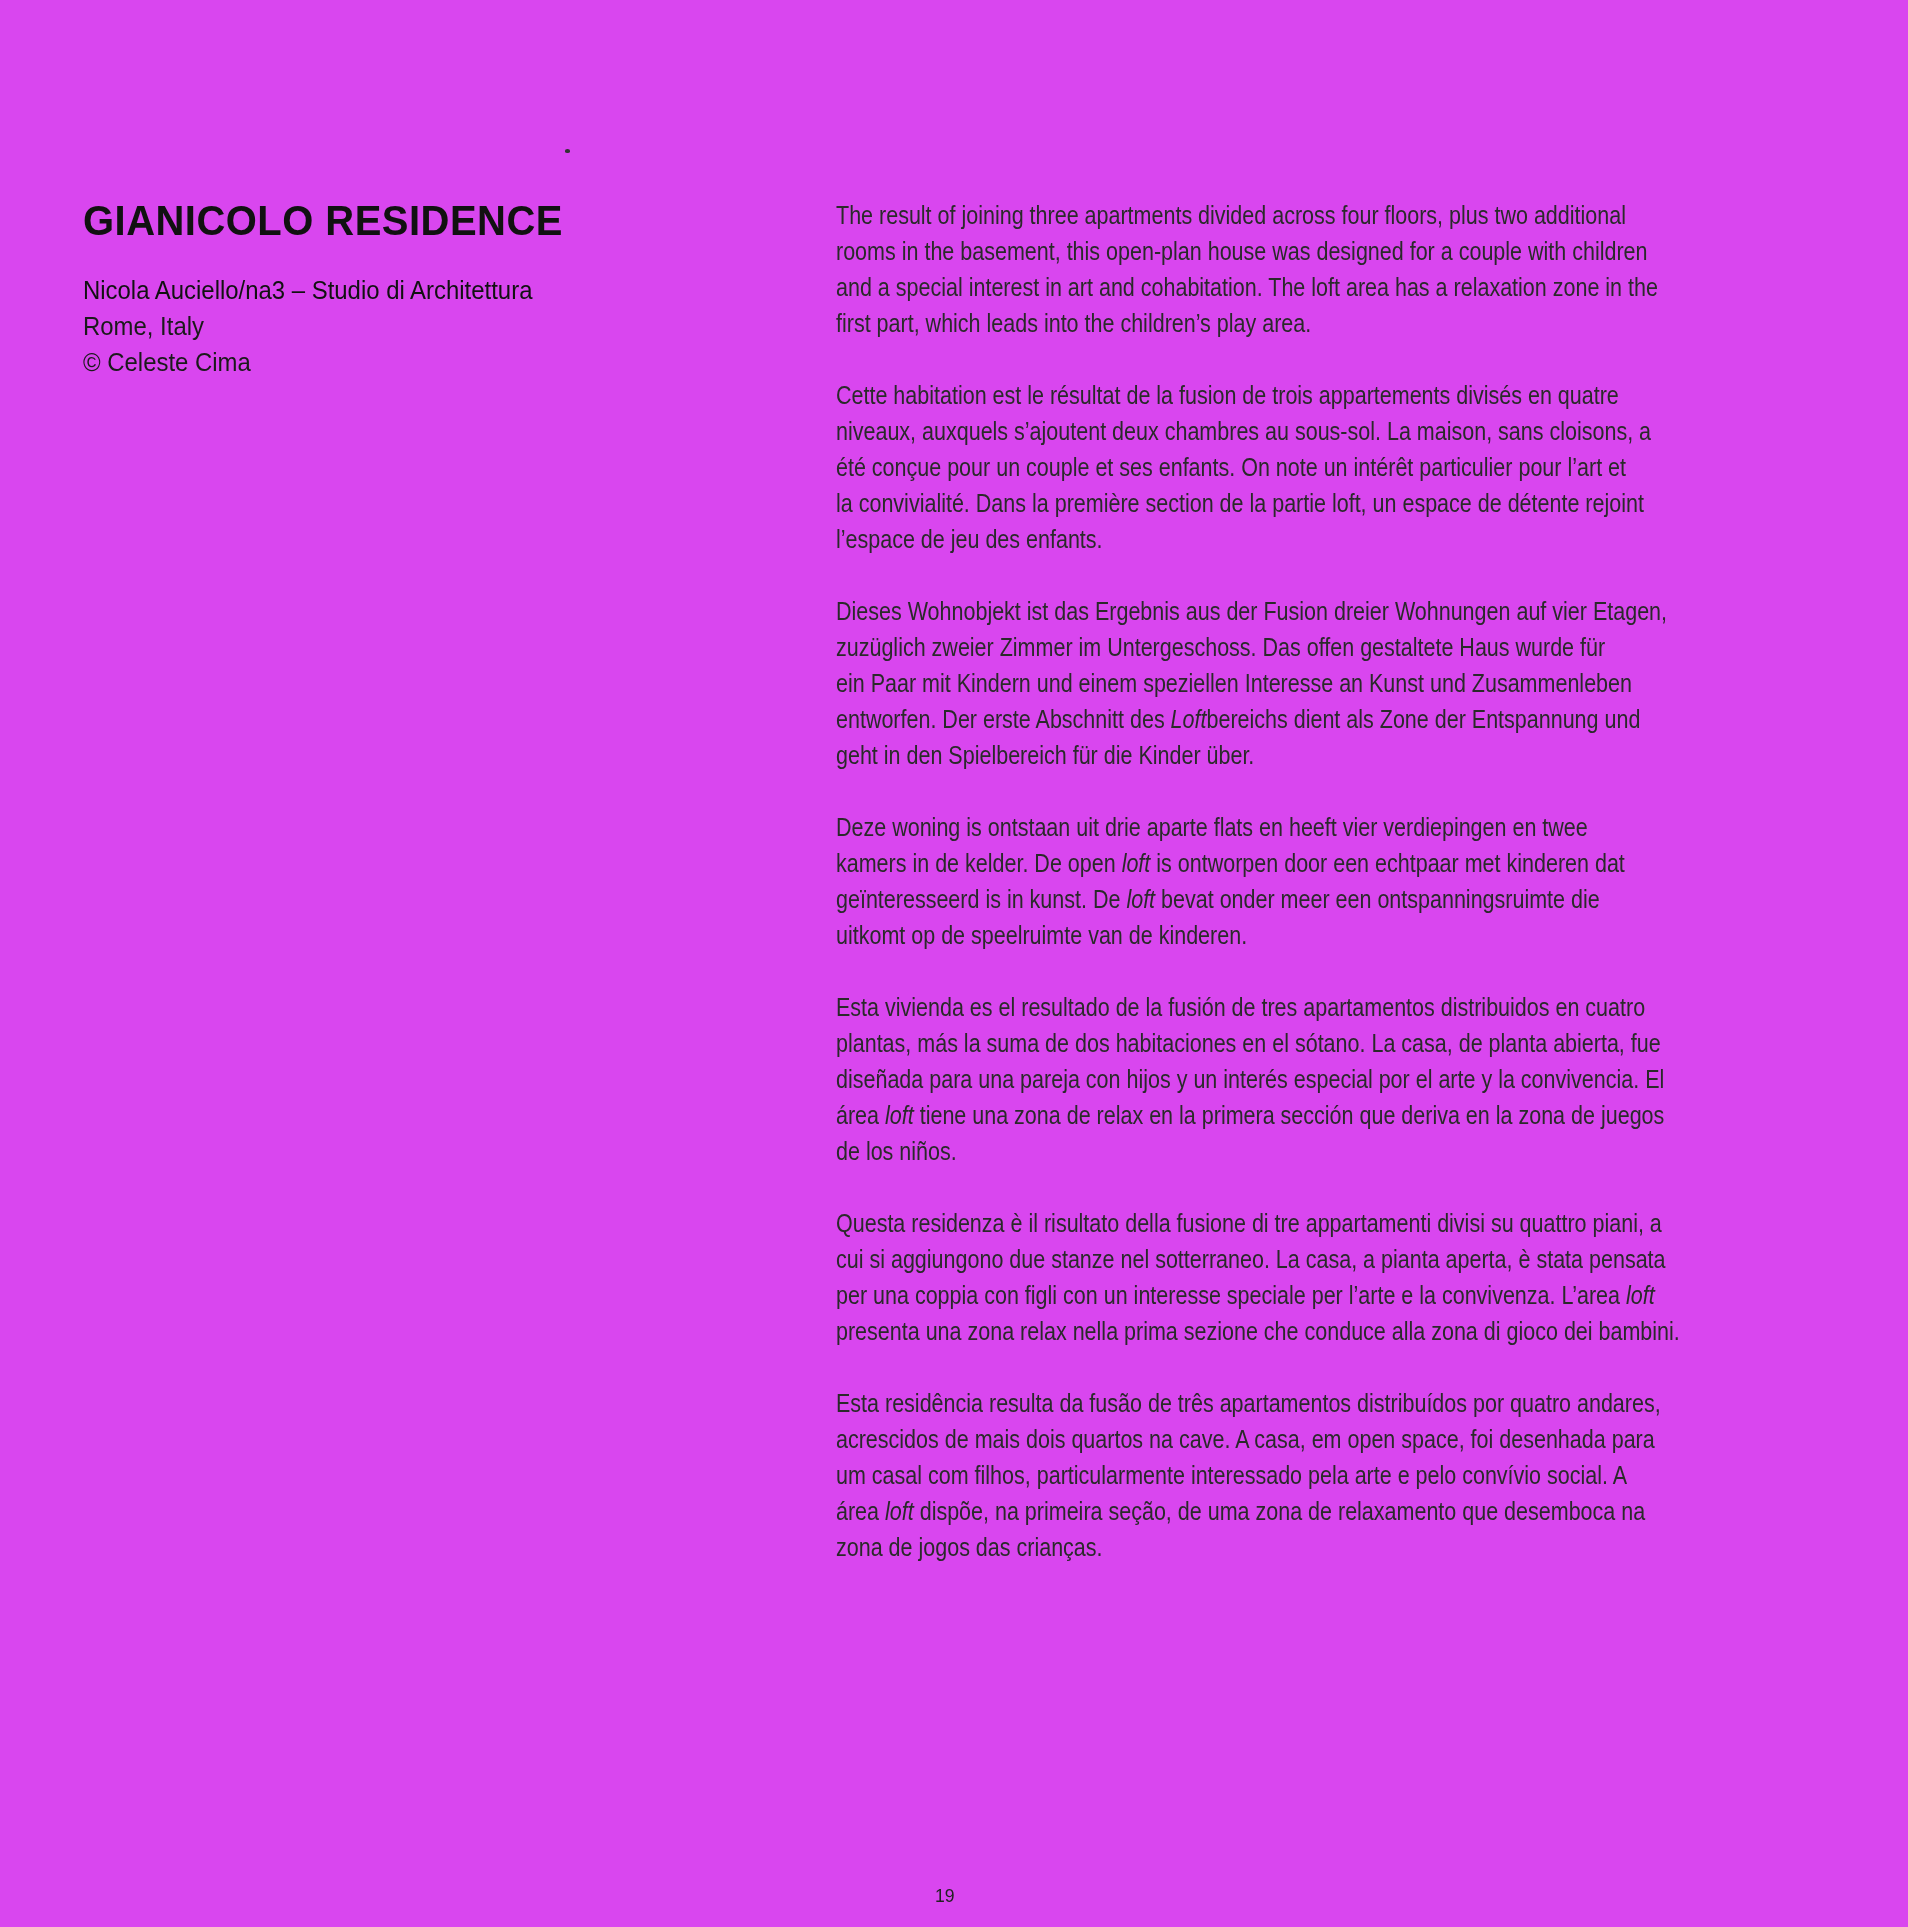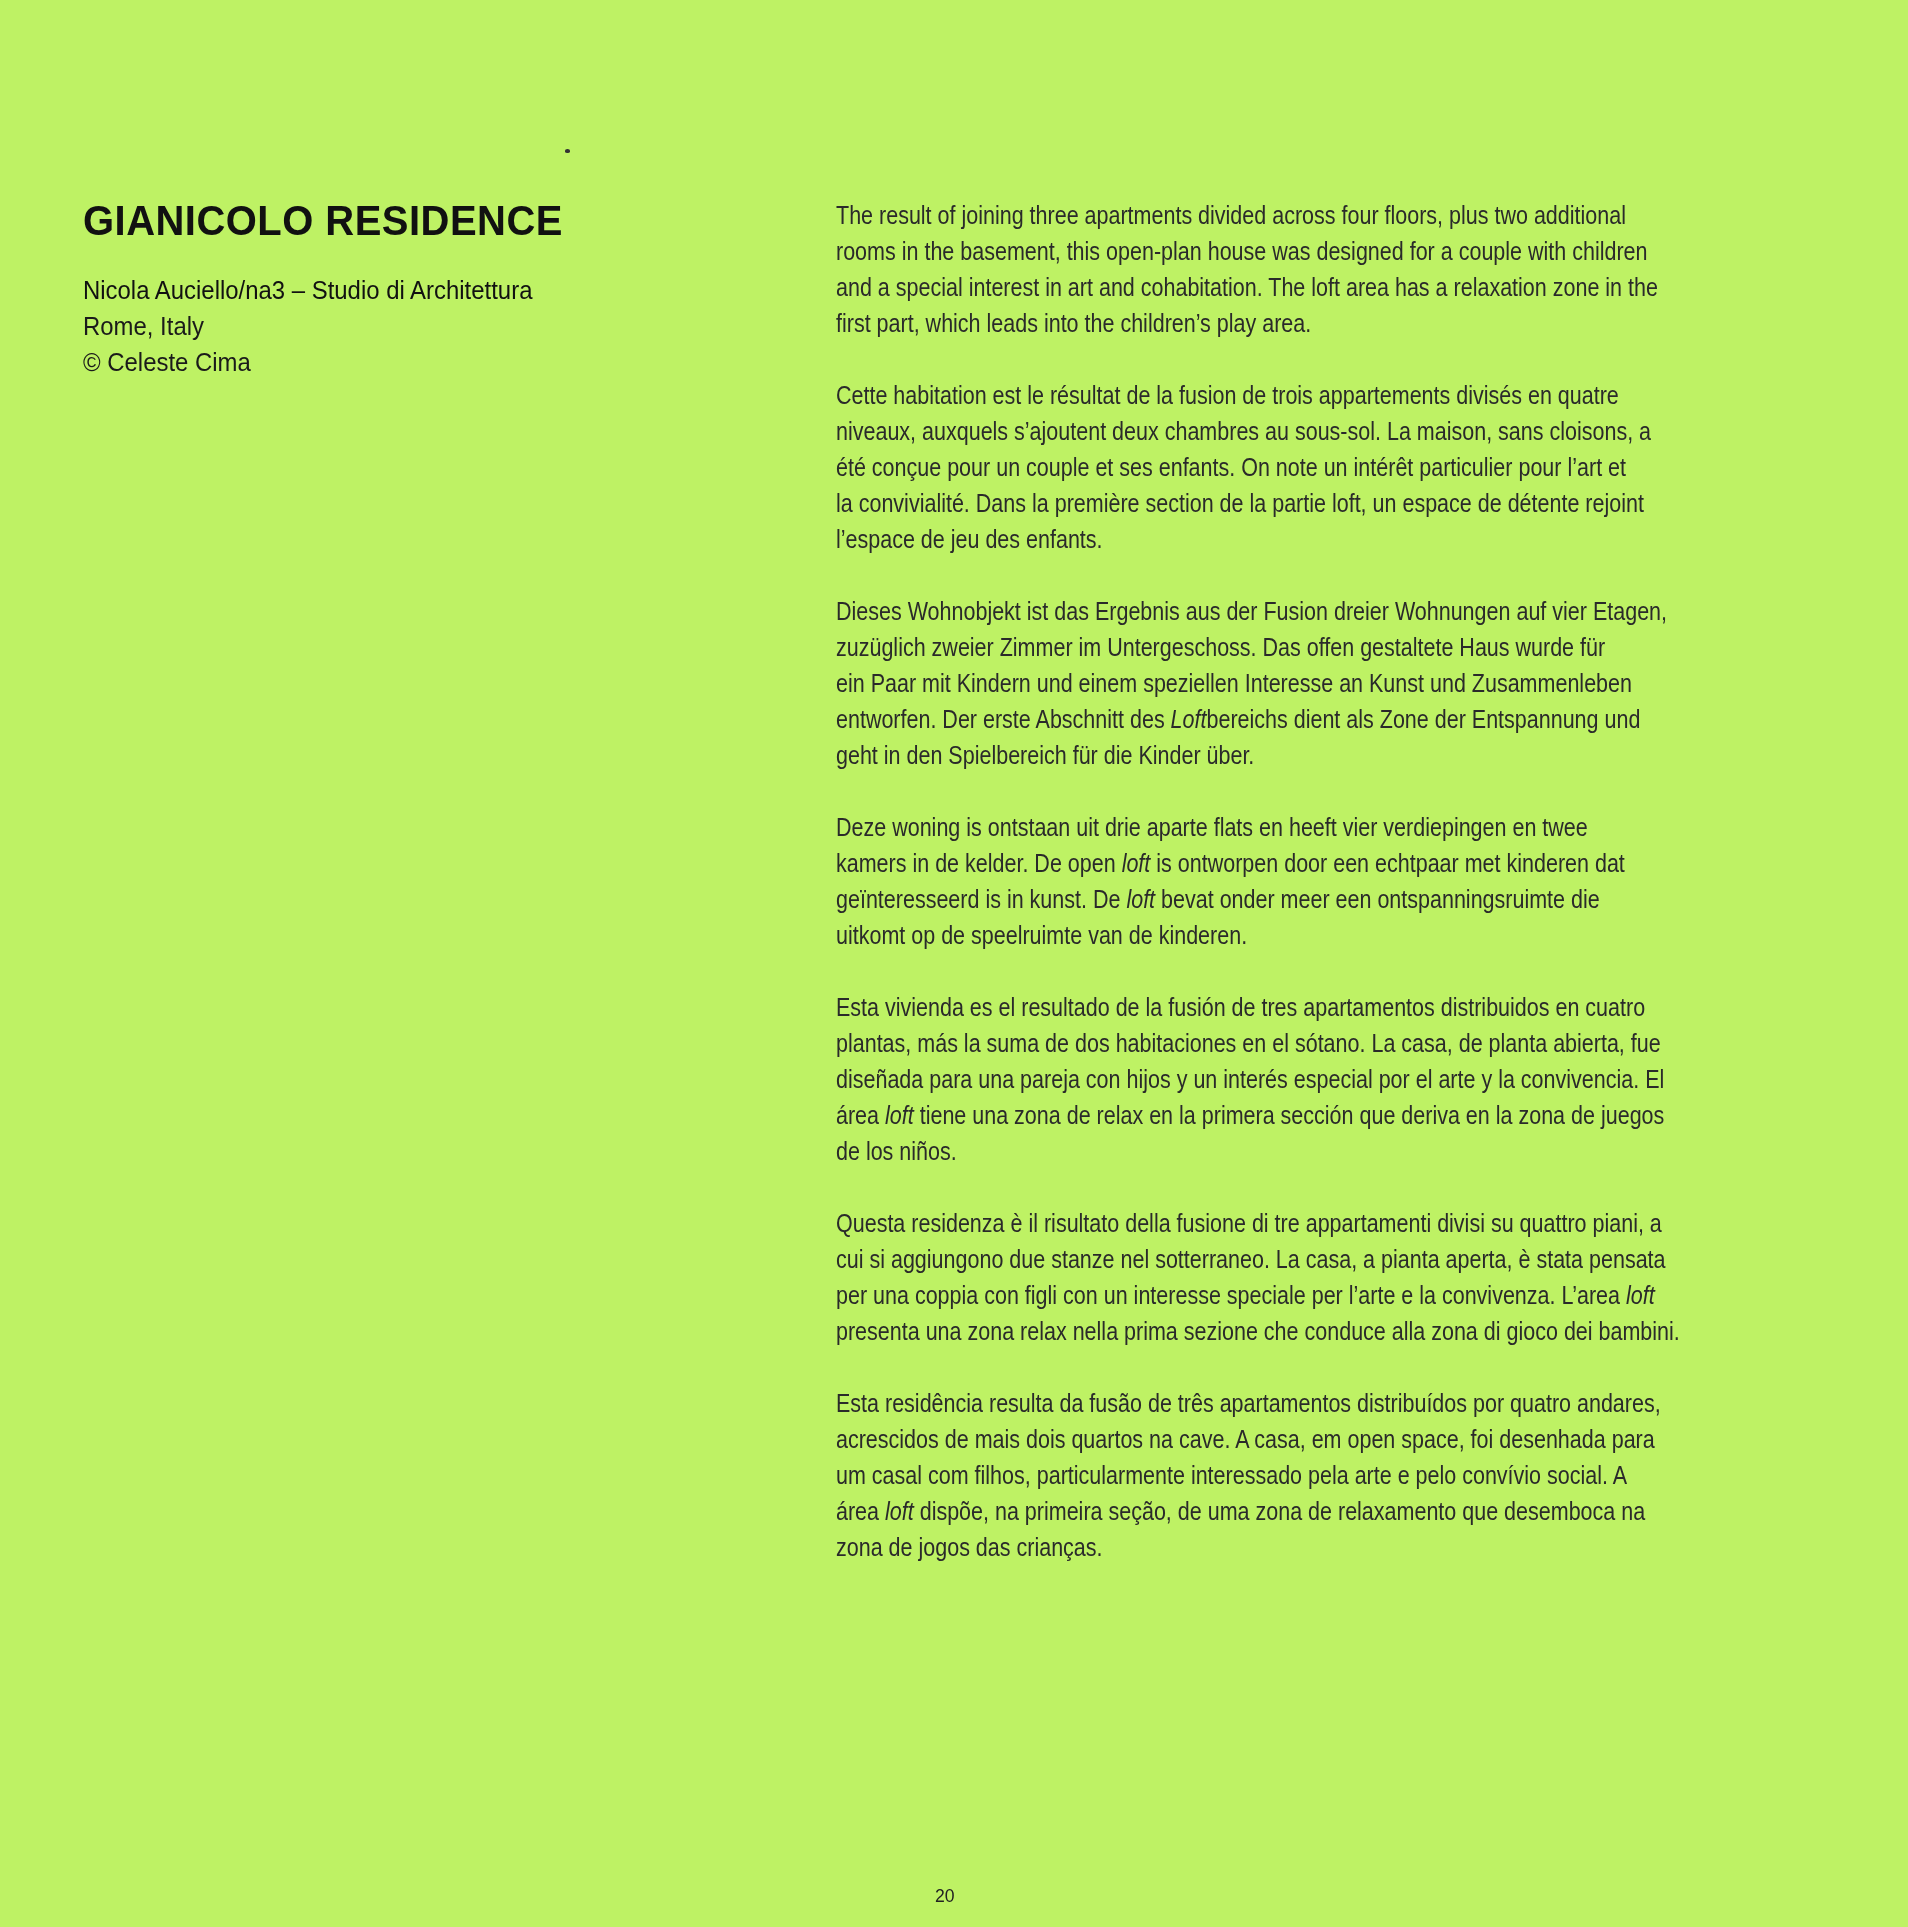--- a/index.html
+++ b/index.html
@@ -10,21 +10,21 @@
     body {
       width: 1908px;
       height: 1927px;
       position: relative;
       overflow: hidden;
       color: #1a1a1a;
     }
     .page {
       position: absolute;
       inset: 0;
-      background: #bef264;
+      background: #d946ef;
     }
     .speck {
       position: absolute;
       left: 565px;
       top: 149px;
       width: 4.6px;
       height: 3.7px;
       border-radius: 50%;
       background: #333;
     }
@@ -154,16 +154,16 @@
     <p class="para">
       <span class="line">Esta residência resulta da fusão de três apartamentos distribuídos por quatro andares,</span>
       <span class="line">acrescidos de mais dois quartos na cave. A casa, em open space, foi desenhada para</span>
       <span class="line">um casal com filhos, particularmente interessado pela arte e pelo convívio social. A</span>
       <span class="line"><span>área </span><em>loft</em><span> dispõe, na primeira seção, de uma zona de relaxamento que desemboca na</span></span>
       <span class="line">zona de jogos das crianças.</span>
     </p>
 
   </div>
 
-  <div class="folio">20</div>
+  <div class="folio">19</div>
 
 </div>
 
 
 </body></html>

